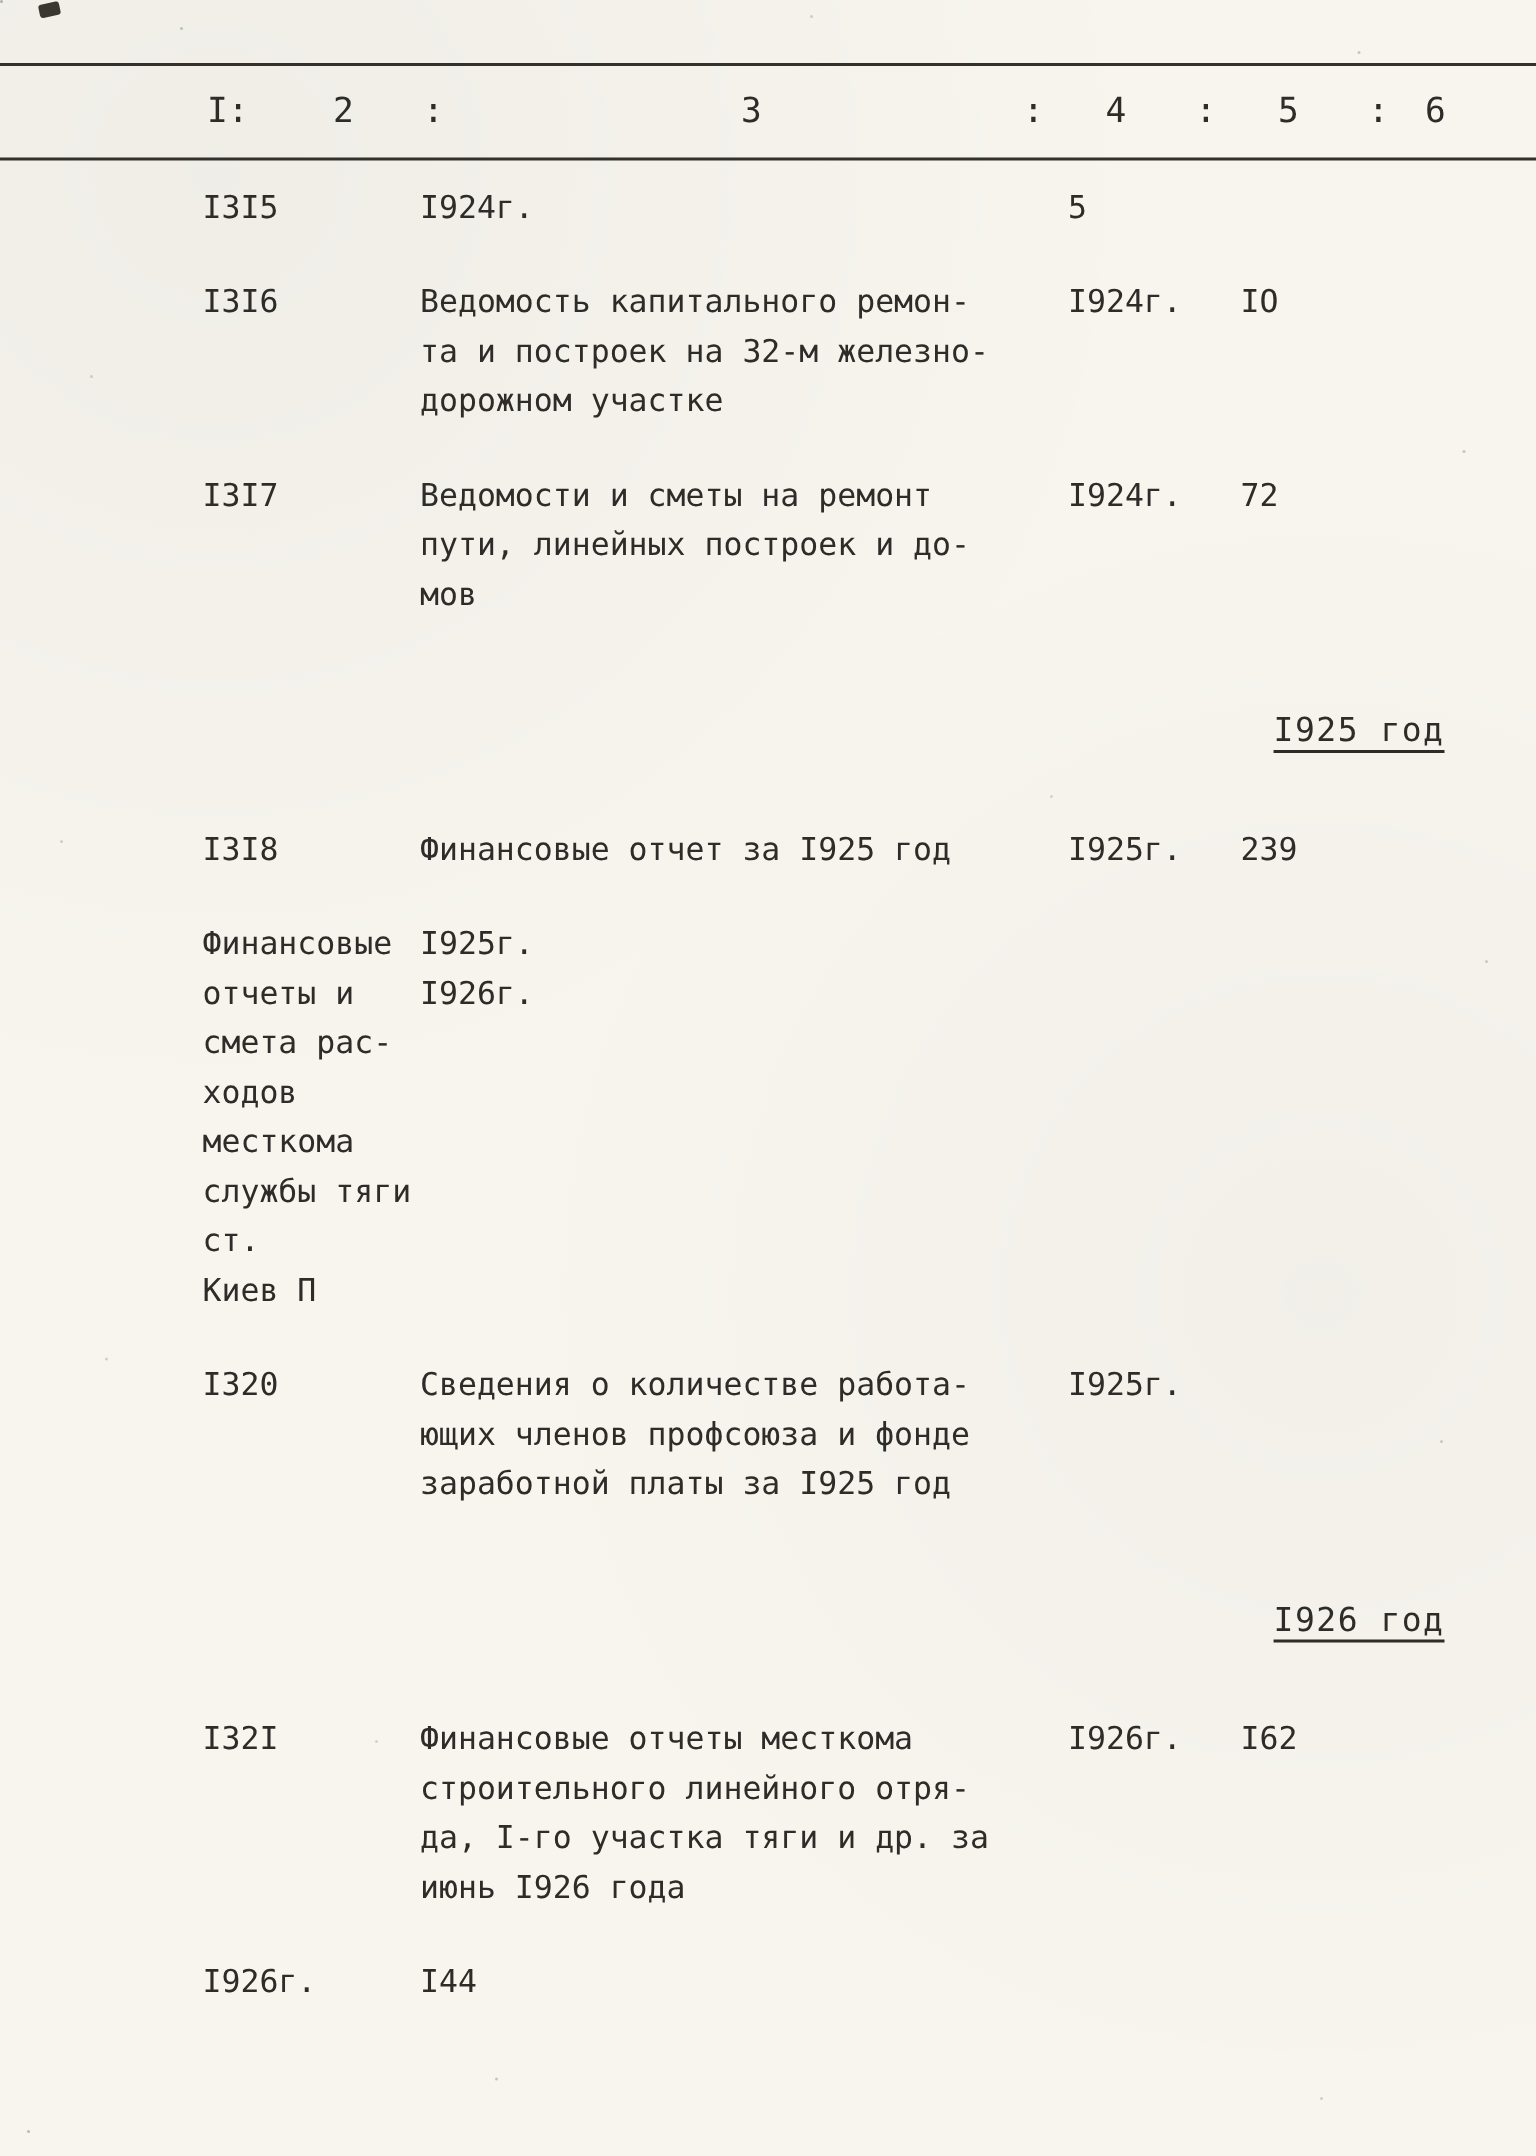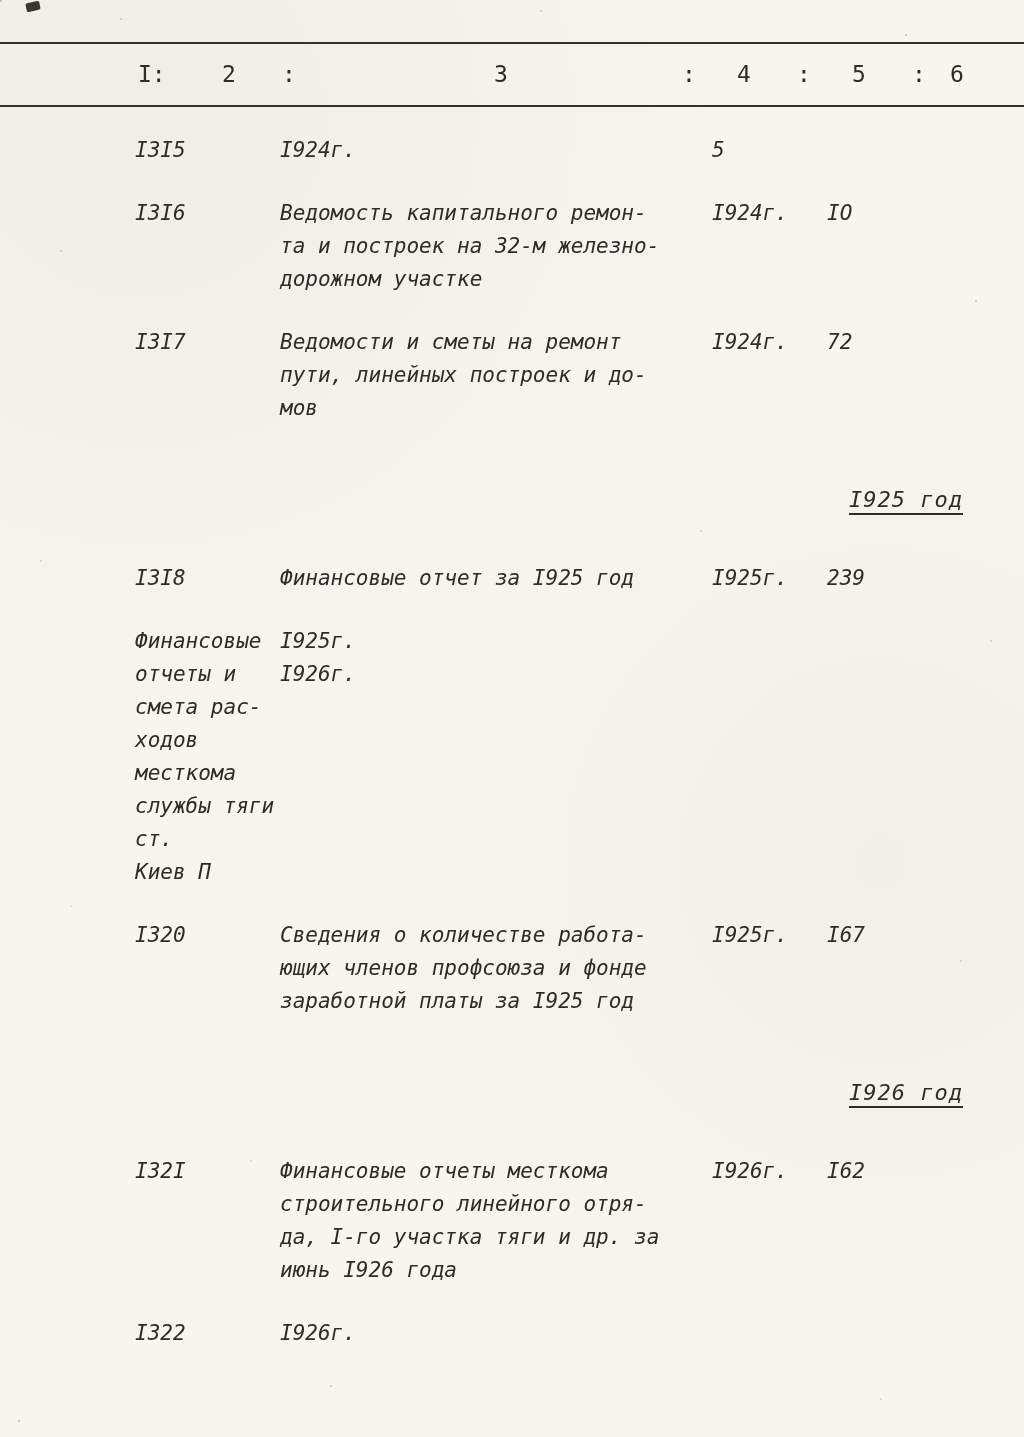--- a/index.html
+++ b/index.html
@@ -77,24 +77,23 @@
   .hc3 { left: 494px; }
   .hc4 { left: 682px; }
   .hc5 { left: 737px; }
   .hc6 { left: 797px; }
   .hc7 { left: 852px; }
   .hc8 { left: 912px; }
   .hc9 { left: 950px; }
 
   .content {
     position: absolute;
-    top: 134px;
+    top: 122px;
     left: 135px;
     width: 860px;
-    font-style: italic;
   }
   .row {
     display: grid;
     grid-template-columns: 145px 432px 115px 80px;
     font-size: 21px;
     line-height: 33px;
     margin-bottom: 30px;
   }
   .num { white-space: pre; }
   .desc { white-space: pre-line; }
@@ -178,35 +177,34 @@
     <div class="dates">I925г.
 I926г.</div>
   </div>
 
   <div class="row">
     <div class="num">I320</div>
     <div class="desc">Сведения о количестве работа-
 ющих членов профсоюза и фонде
 заработной платы за I925 год</div>
     <div class="dates">I925г.</div>
-    <div class="qty">I67</div>
   </div>
 
   <div class="section-heading">
     <span>I926 год</span>
   </div>
 
   <div class="row">
     <div class="num">I32I</div>
     <div class="desc">Финансовые отчеты месткома
 строительного линейного отря-
 да, I-го участка тяги и др. за
 июнь I926 года</div>
     <div class="dates">I926г.</div>
     <div class="qty">I62</div>
   </div>
 
   <div class="row">
-    <div class="num">I322</div>
     <div class="dates">I926г.</div>
+    <div class="qty">I44</div>
   </div>
 
 </div>
 
 </body></html>

